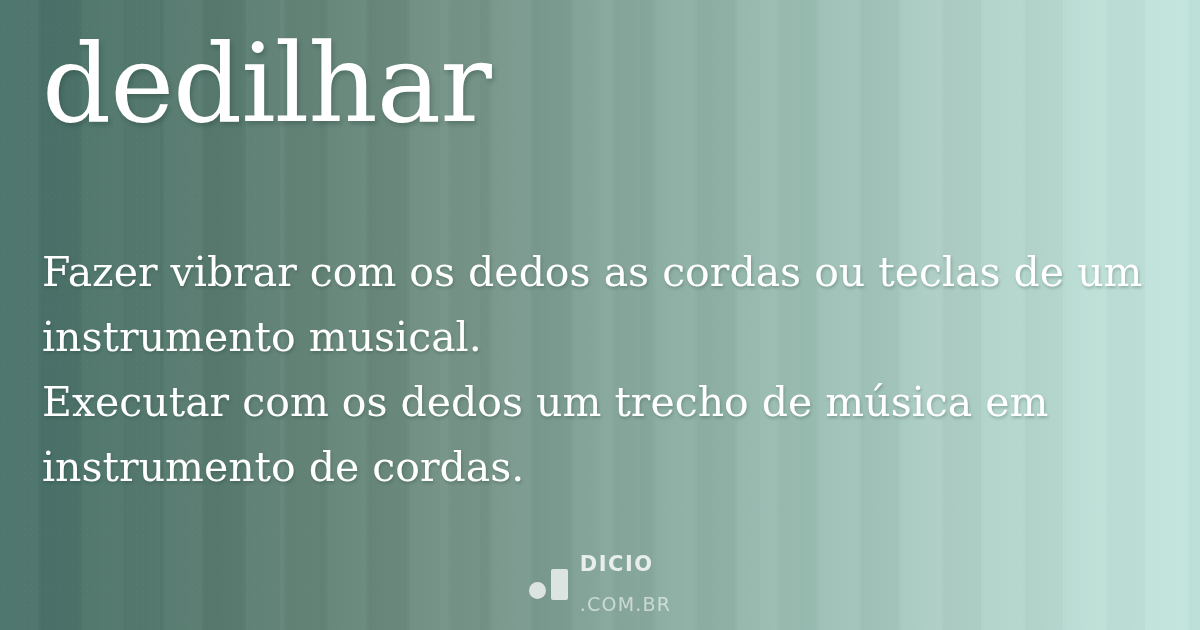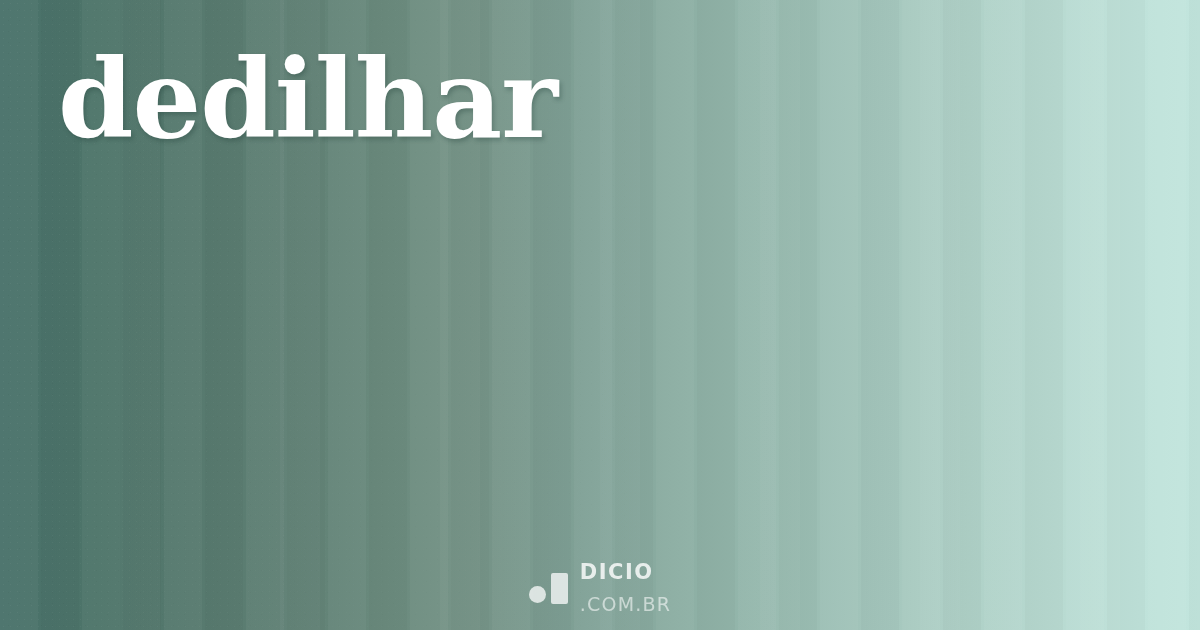--- a/index.html
+++ b/index.html
@@ -78,23 +78,23 @@
   
   .content {
     position: absolute;
     inset: 0;
   }
 
   .word-title {
     position: absolute;
     left: 42px;
     top: 18px;
-    margin: 16px;
+    margin: 0;
     font-family: "DejaVu Serif", serif;
-    font-weight: bold;
+    font-weight: normal;
     font-size: 108px;
     line-height: 1.22;
     letter-spacing: -1px;
     color: #ffffff;
     text-shadow: 2px 3px 4px rgba(30,60,52,0.30);
     white-space: nowrap;
   }
 
   .definitions {
     position: absolute;
@@ -145,20 +145,21 @@
     width: 17px;
     height: 31px;
     border-radius: 2px;
     background: rgba(255,255,255,0.80);
   }
 
   .logo-text {
     display: flex;
     flex-direction: column;
     line-height: 1;
+    gap: 8px;
   }
 
   .logo-name {
     font-family: "DejaVu Sans", sans-serif;
     font-weight: bold;
     font-size: 21px;
     letter-spacing: 1.5px;
     color: rgba(255,255,255,0.88);
   }
 
@@ -178,20 +179,24 @@
 
   <div class="bg-base"></div>
   <div class="bg-stripes"></div>
   <div class="bg-stripes2"></div>
   <div class="bg-noise"></div>
 
   <div class="content">
 
     <h1 class="word-title">dedilhar</h1>
 
+    <div class="definitions">
+      <p class="definition">Fazer vibrar com os dedos as cordas ou teclas de um instrumento musical.</p>
+      <p class="definition">Executar com os dedos um trecho de música em instrumento de cordas.</p>
+    </div>
 
     <div class="logo">
       <div class="logo-mark">
         <div class="logo-dot"></div>
         <div class="logo-bar"></div>
       </div>
       <div class="logo-text">
         <span class="logo-name">DICIO</span>
         <span class="logo-tld">.COM.BR</span>
       </div>

